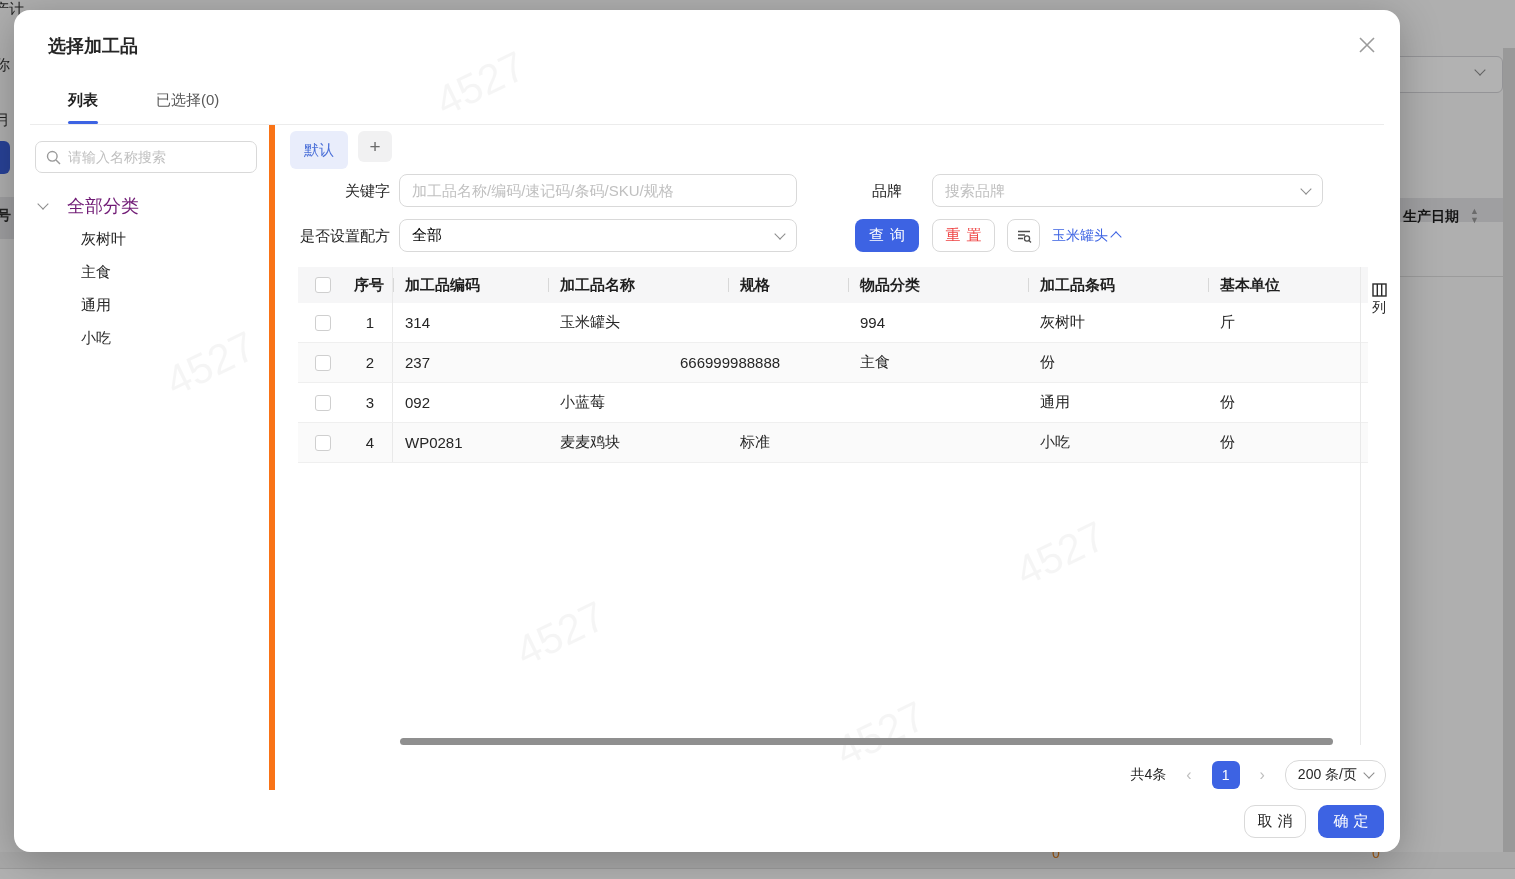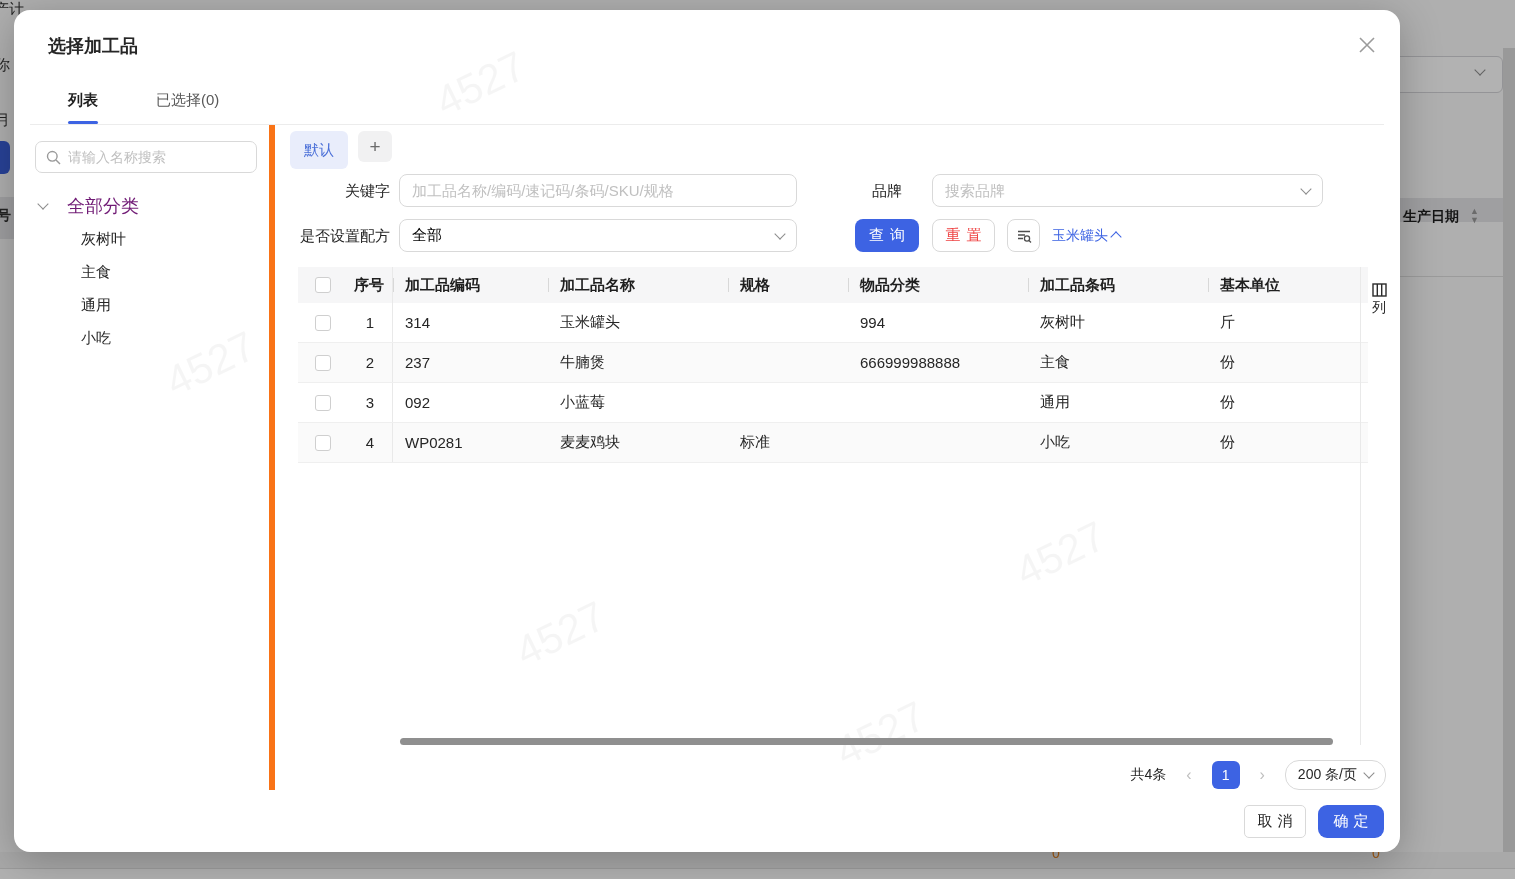--- a/index.html
+++ b/index.html
@@ -130,21 +130,21 @@
   #page-current { width:28px; height:28px; border-radius:6px; background:var(--accent);
     color:#fff; font-size:14px; display:flex; align-items:center; justify-content:center;
     cursor:pointer; }
   #page-size { height:30px; border:1px solid #d9d9d9; border-radius:14px;
     display:flex; align-items:center; gap:8px; padding:0 12px; font-size:14px;
     color:#262626; cursor:pointer; background:#fff; }
 
   
   #btn-cancel { position:absolute; right:94px; top:795px; width:62px;
     background:#fff; color:#262626; border:1px solid #d9d9d9; letter-spacing:5px;
-    padding-left:5px; border-radius:5px; }
+    padding-left:5px; border-radius:11px; }
   #btn-confirm { position:absolute; right:16px; top:795px; width:66px;
     background:var(--accent); color:#fff; border:none; letter-spacing:5px;
     padding-left:5px; border-radius:9px; }
 
   svg { display:block; }
 </style>
 </head>
 <body>
 
 <div id="bg">
@@ -277,21 +277,20 @@
           <div class="td c5">994</div>
           <div class="td c6">灰树叶</div>
           <div class="td c7">斤</div>
         </div>
         <div class="trow">
           <div class="td c0">
             <span class="cb"></span>
           </div>
           <div class="td c1">2</div>
           <div class="td c2">237</div>
-          <div class="td c3">牛腩煲</div>
           <div class="td c4"></div>
           <div class="td c5">666999988888</div>
           <div class="td c6">主食</div>
           <div class="td c7">份</div>
         </div>
         <div class="trow">
           <div class="td c0">
             <span class="cb"></span>
           </div>
           <div class="td c1">3</div>

